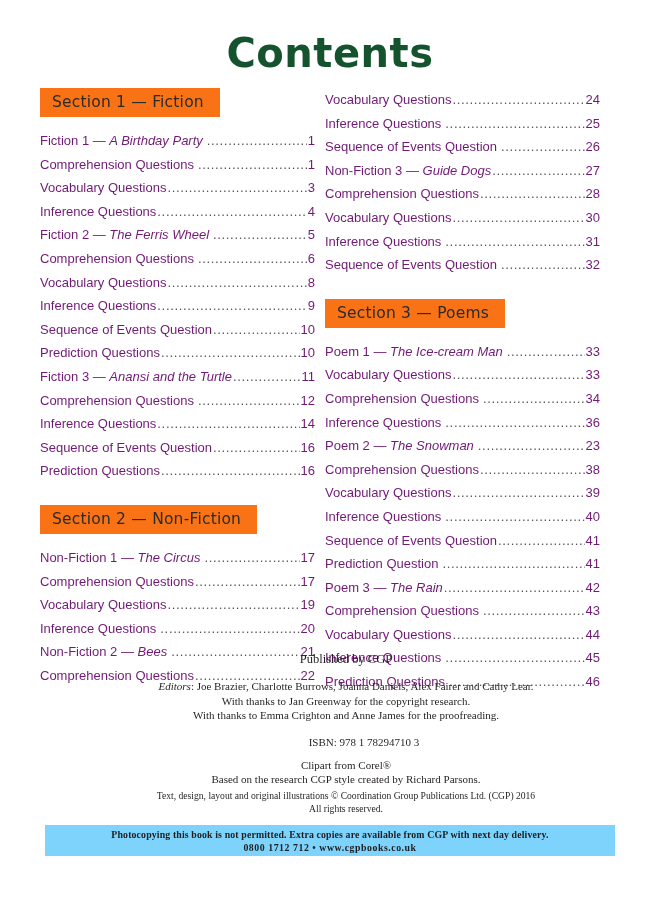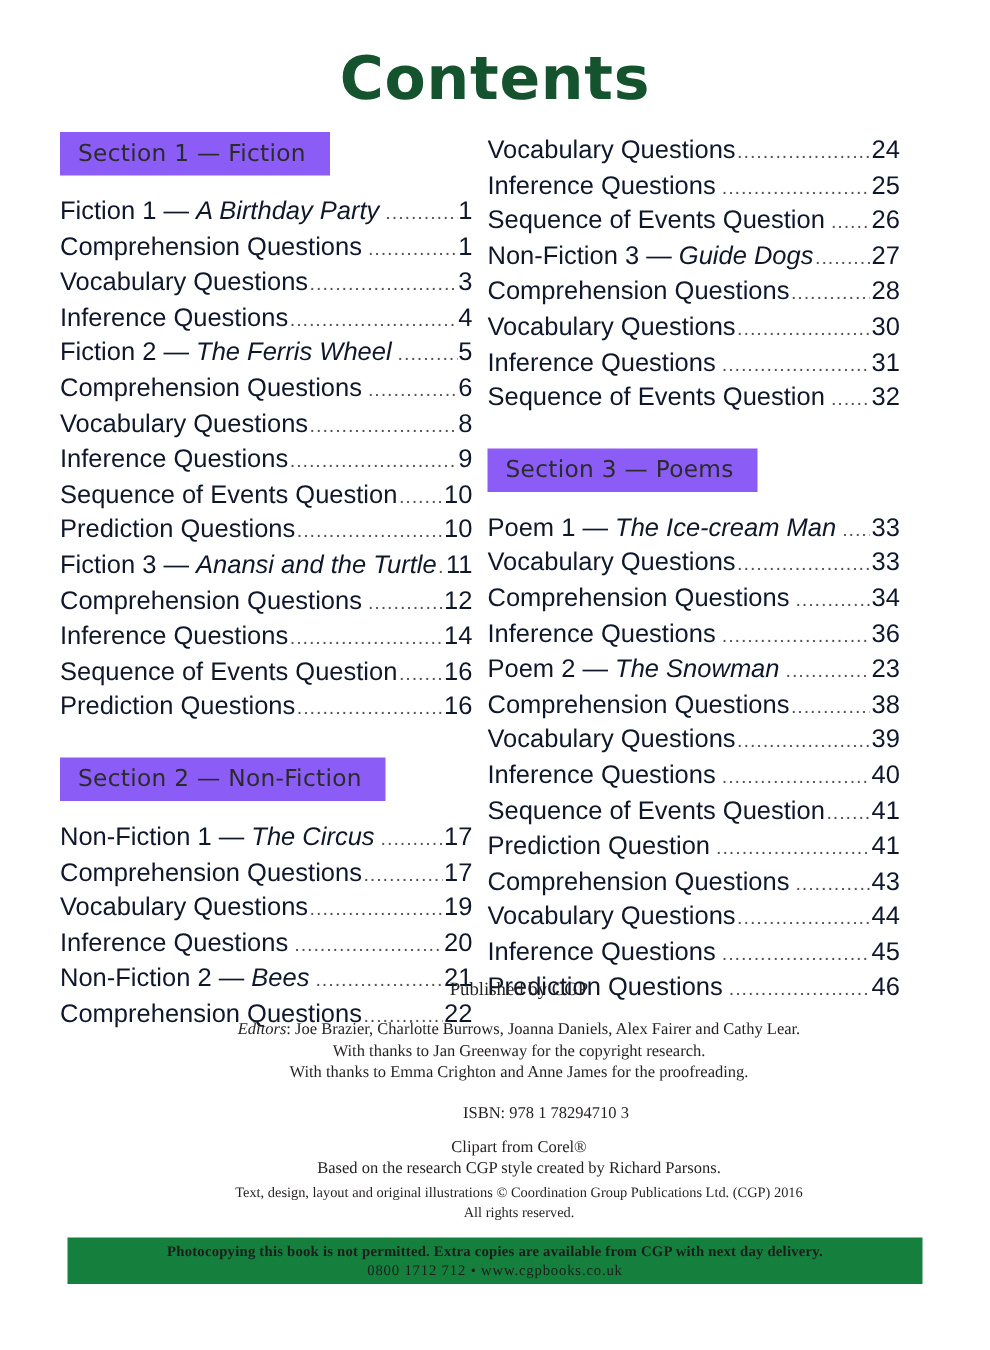--- a/index.html
+++ b/index.html
@@ -42,41 +42,41 @@
     position: absolute;
     top: 0;
     width: 275px;
   }
   .col-left  { left: 40px; }
   .col-right { left: 325px; }
 
   
   .section-bar {
     display: inline-block;
-    background: #8b5cf6;
+    background: #f97316;
     padding: 5px 16px 6px 12px;
     margin-bottom: 12px;
     font-family: "DejaVu Sans", sans-serif;
     font-size: 15.5px;
     font-weight: normal;
     color: #2b2b2b;
     letter-spacing: 0.2px;
     white-space: nowrap;
   }
   .section-block { margin-bottom: 22px; }
 
   
   .toc-list { margin: 0; padding: 0; }
   .toc-row {
     display: flex;
     align-items: baseline;
-    font-size: 17px;
+    font-size: 13px;
     line-height: 23.6px;
     height: 23.6px;
-    color: #0f172a;
+    color: #701a75;
     white-space: nowrap;
     overflow: hidden;
     justify-content: flex-end;
   }
   .toc-label { flex: 0 0 auto; }
   .toc-label .ital { font-style: italic; }
   .toc-dots {
     flex: 1 1 auto;
     overflow: hidden;
     white-space: nowrap;
@@ -131,37 +131,37 @@
     margin-top: 2px;
   }
 
   
   .footer-banner {
     position: absolute;
     left: 45px;
     top: 825px;
     width: 570px;
     height: 31px;
-    background: #15803d;
+    background: #7dd3fc;
     display: flex;
     flex-direction: column;
     align-items: center;
     justify-content: center;
     font-family: "Liberation Serif", serif;
     color: #1d1d1d;
   }
   .footer-banner .fb-line1 {
     font-size: 9.8px;
     font-weight: bold;
     letter-spacing: 0.15px;
     line-height: 13px;
   }
   .footer-banner .fb-line2 {
     font-size: 9.8px;
-    font-weight: normal;
+    font-weight: bold;
     letter-spacing: 0.55px;
     line-height: 13px;
   }
 </style>
 </head>
 <body>
 
 <div class="page-title">Contents</div>
 
 <div class="columns">
@@ -364,20 +364,25 @@
           </div>
           <div class="toc-row">
             <span class="toc-label"><span>Sequence of Events Question</span></span>
             <span class="toc-dots"></span>
             <span class="toc-page">41</span>
           </div>
           <div class="toc-row gap">
             <span class="toc-label"><span>Prediction Question</span></span>
             <span class="toc-dots"></span>
             <span class="toc-page">41</span>
+          </div>
+          <div class="toc-row">
+            <span class="toc-label"><span>Poem 3 — </span><span class="ital">The Rain</span></span>
+            <span class="toc-dots"></span>
+            <span class="toc-page">42</span>
           </div>
           <div class="toc-row gap">
             <span class="toc-label"><span>Comprehension Questions</span></span>
             <span class="toc-dots"></span>
             <span class="toc-page">43</span>
           </div>
           <div class="toc-row">
             <span class="toc-label"><span>Vocabulary Questions</span></span>
             <span class="toc-dots"></span>
             <span class="toc-page">44</span>

